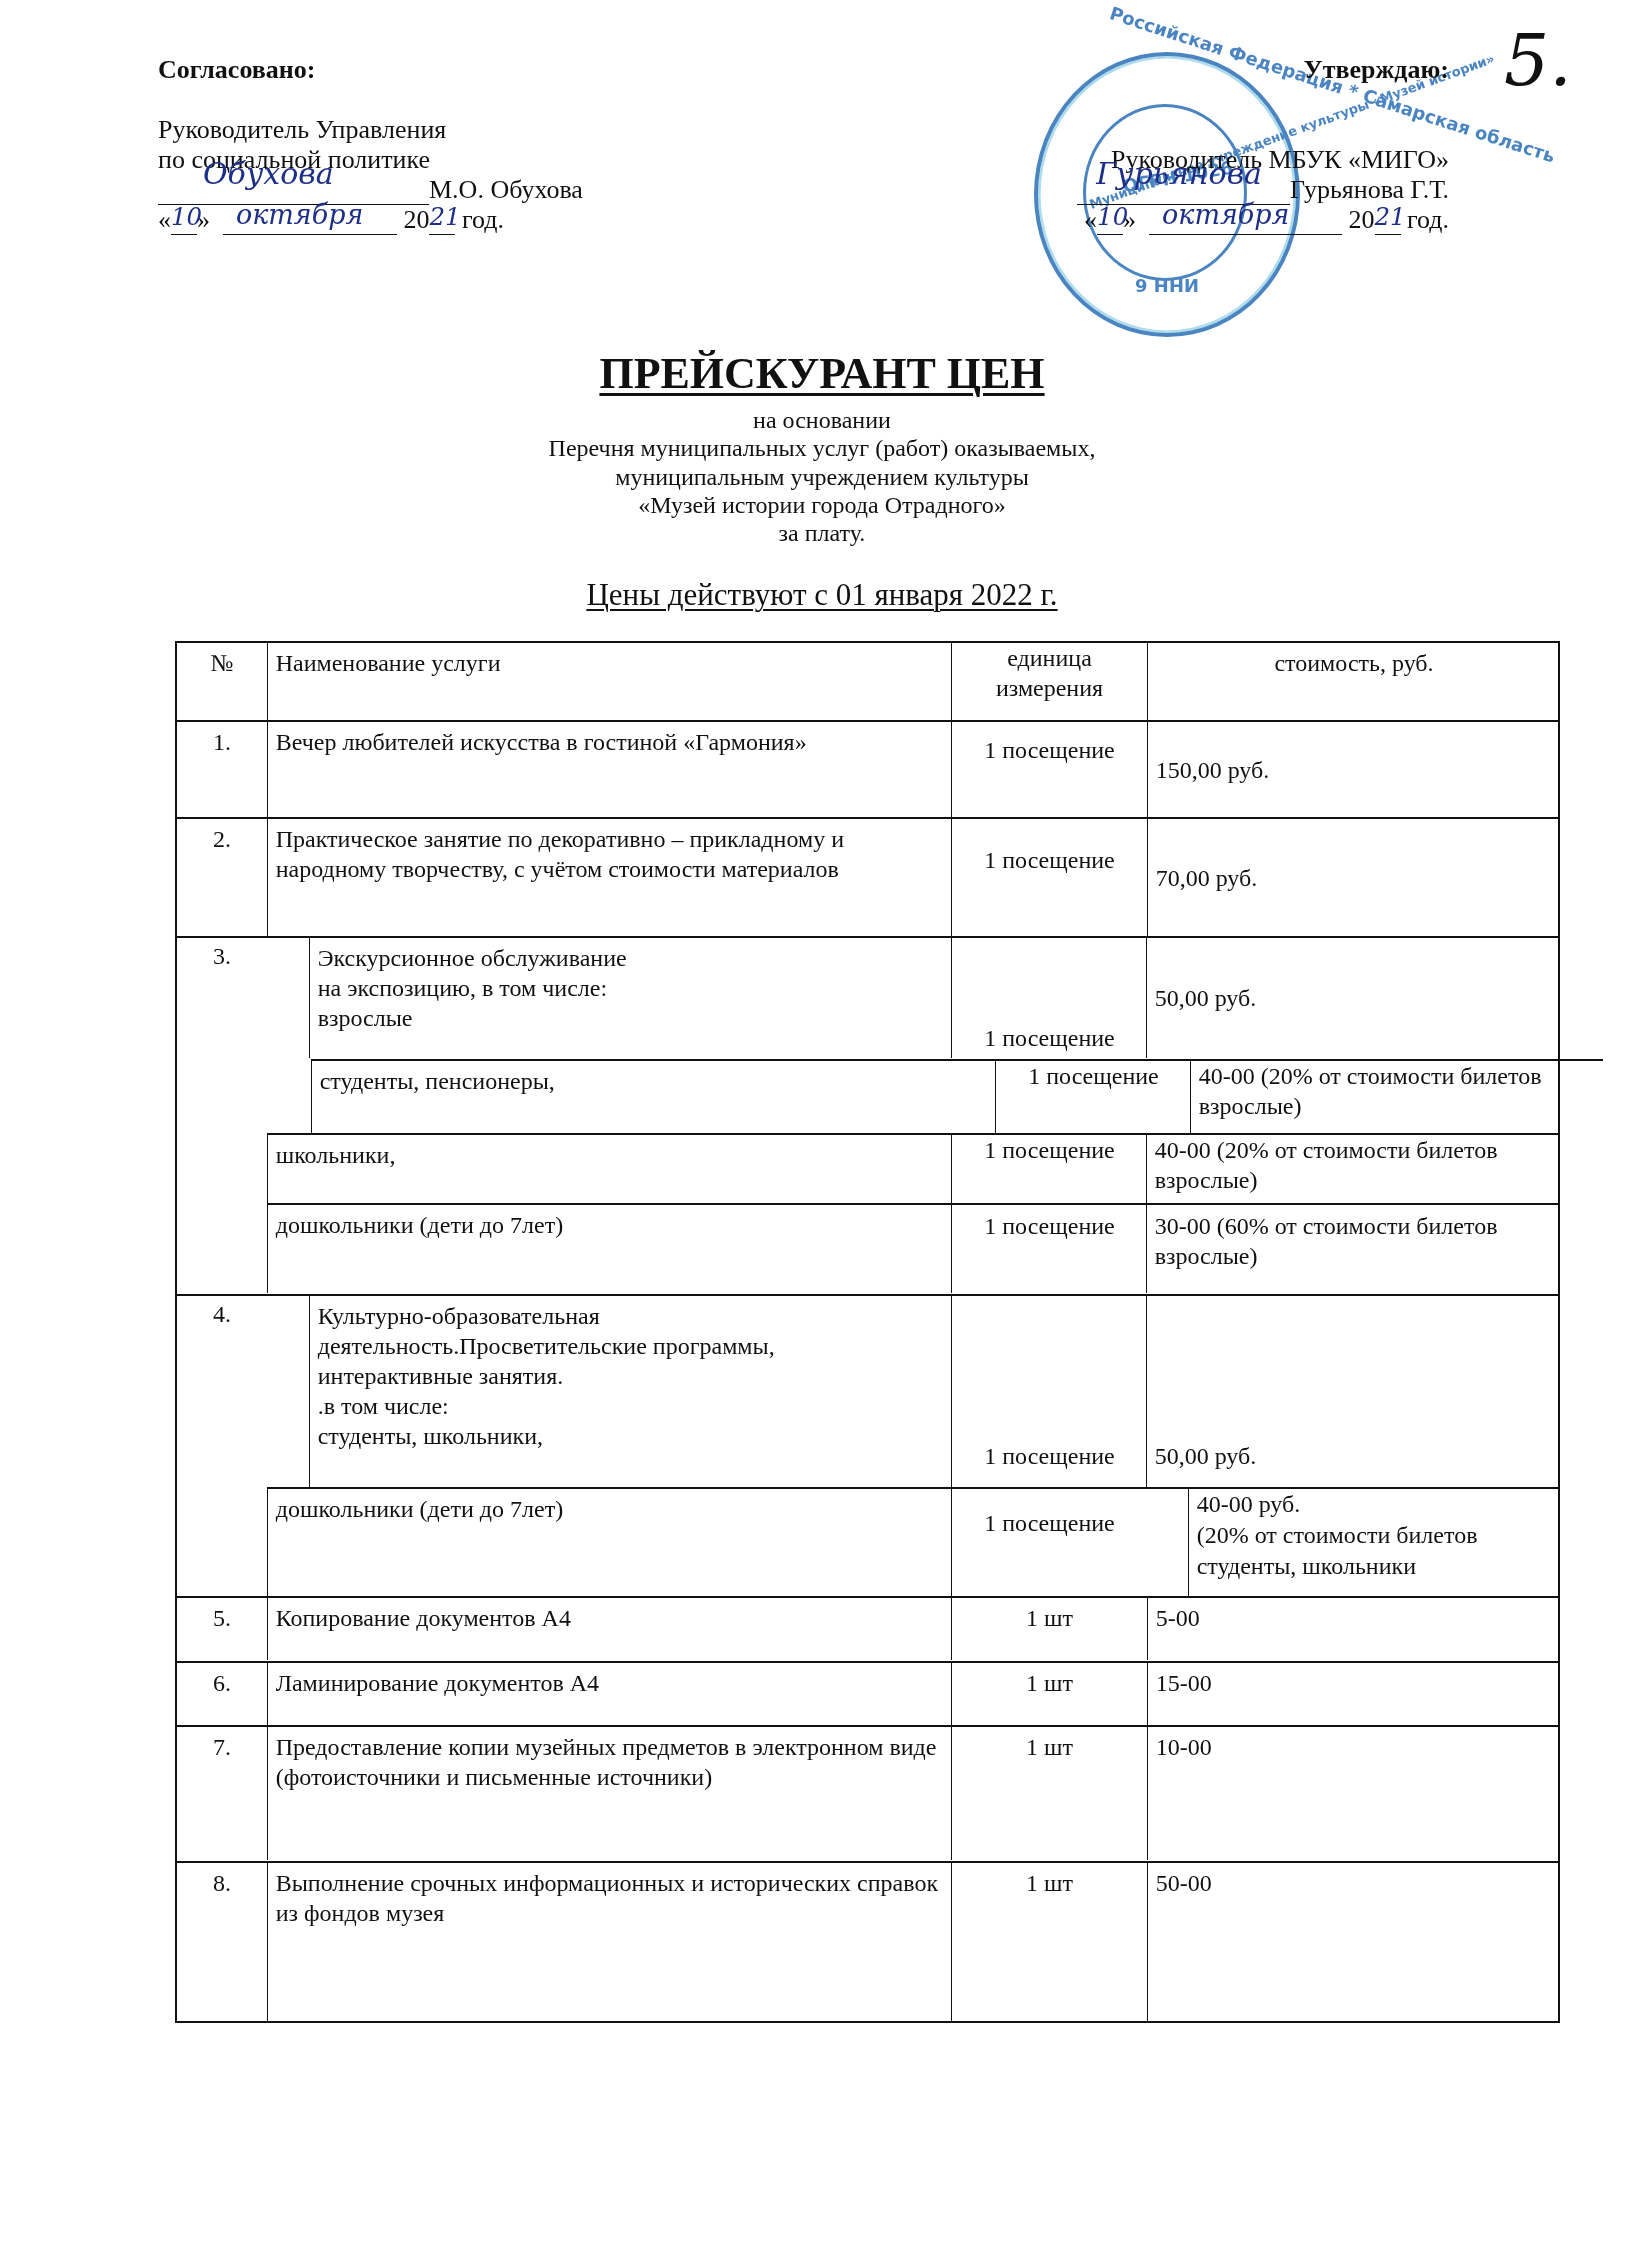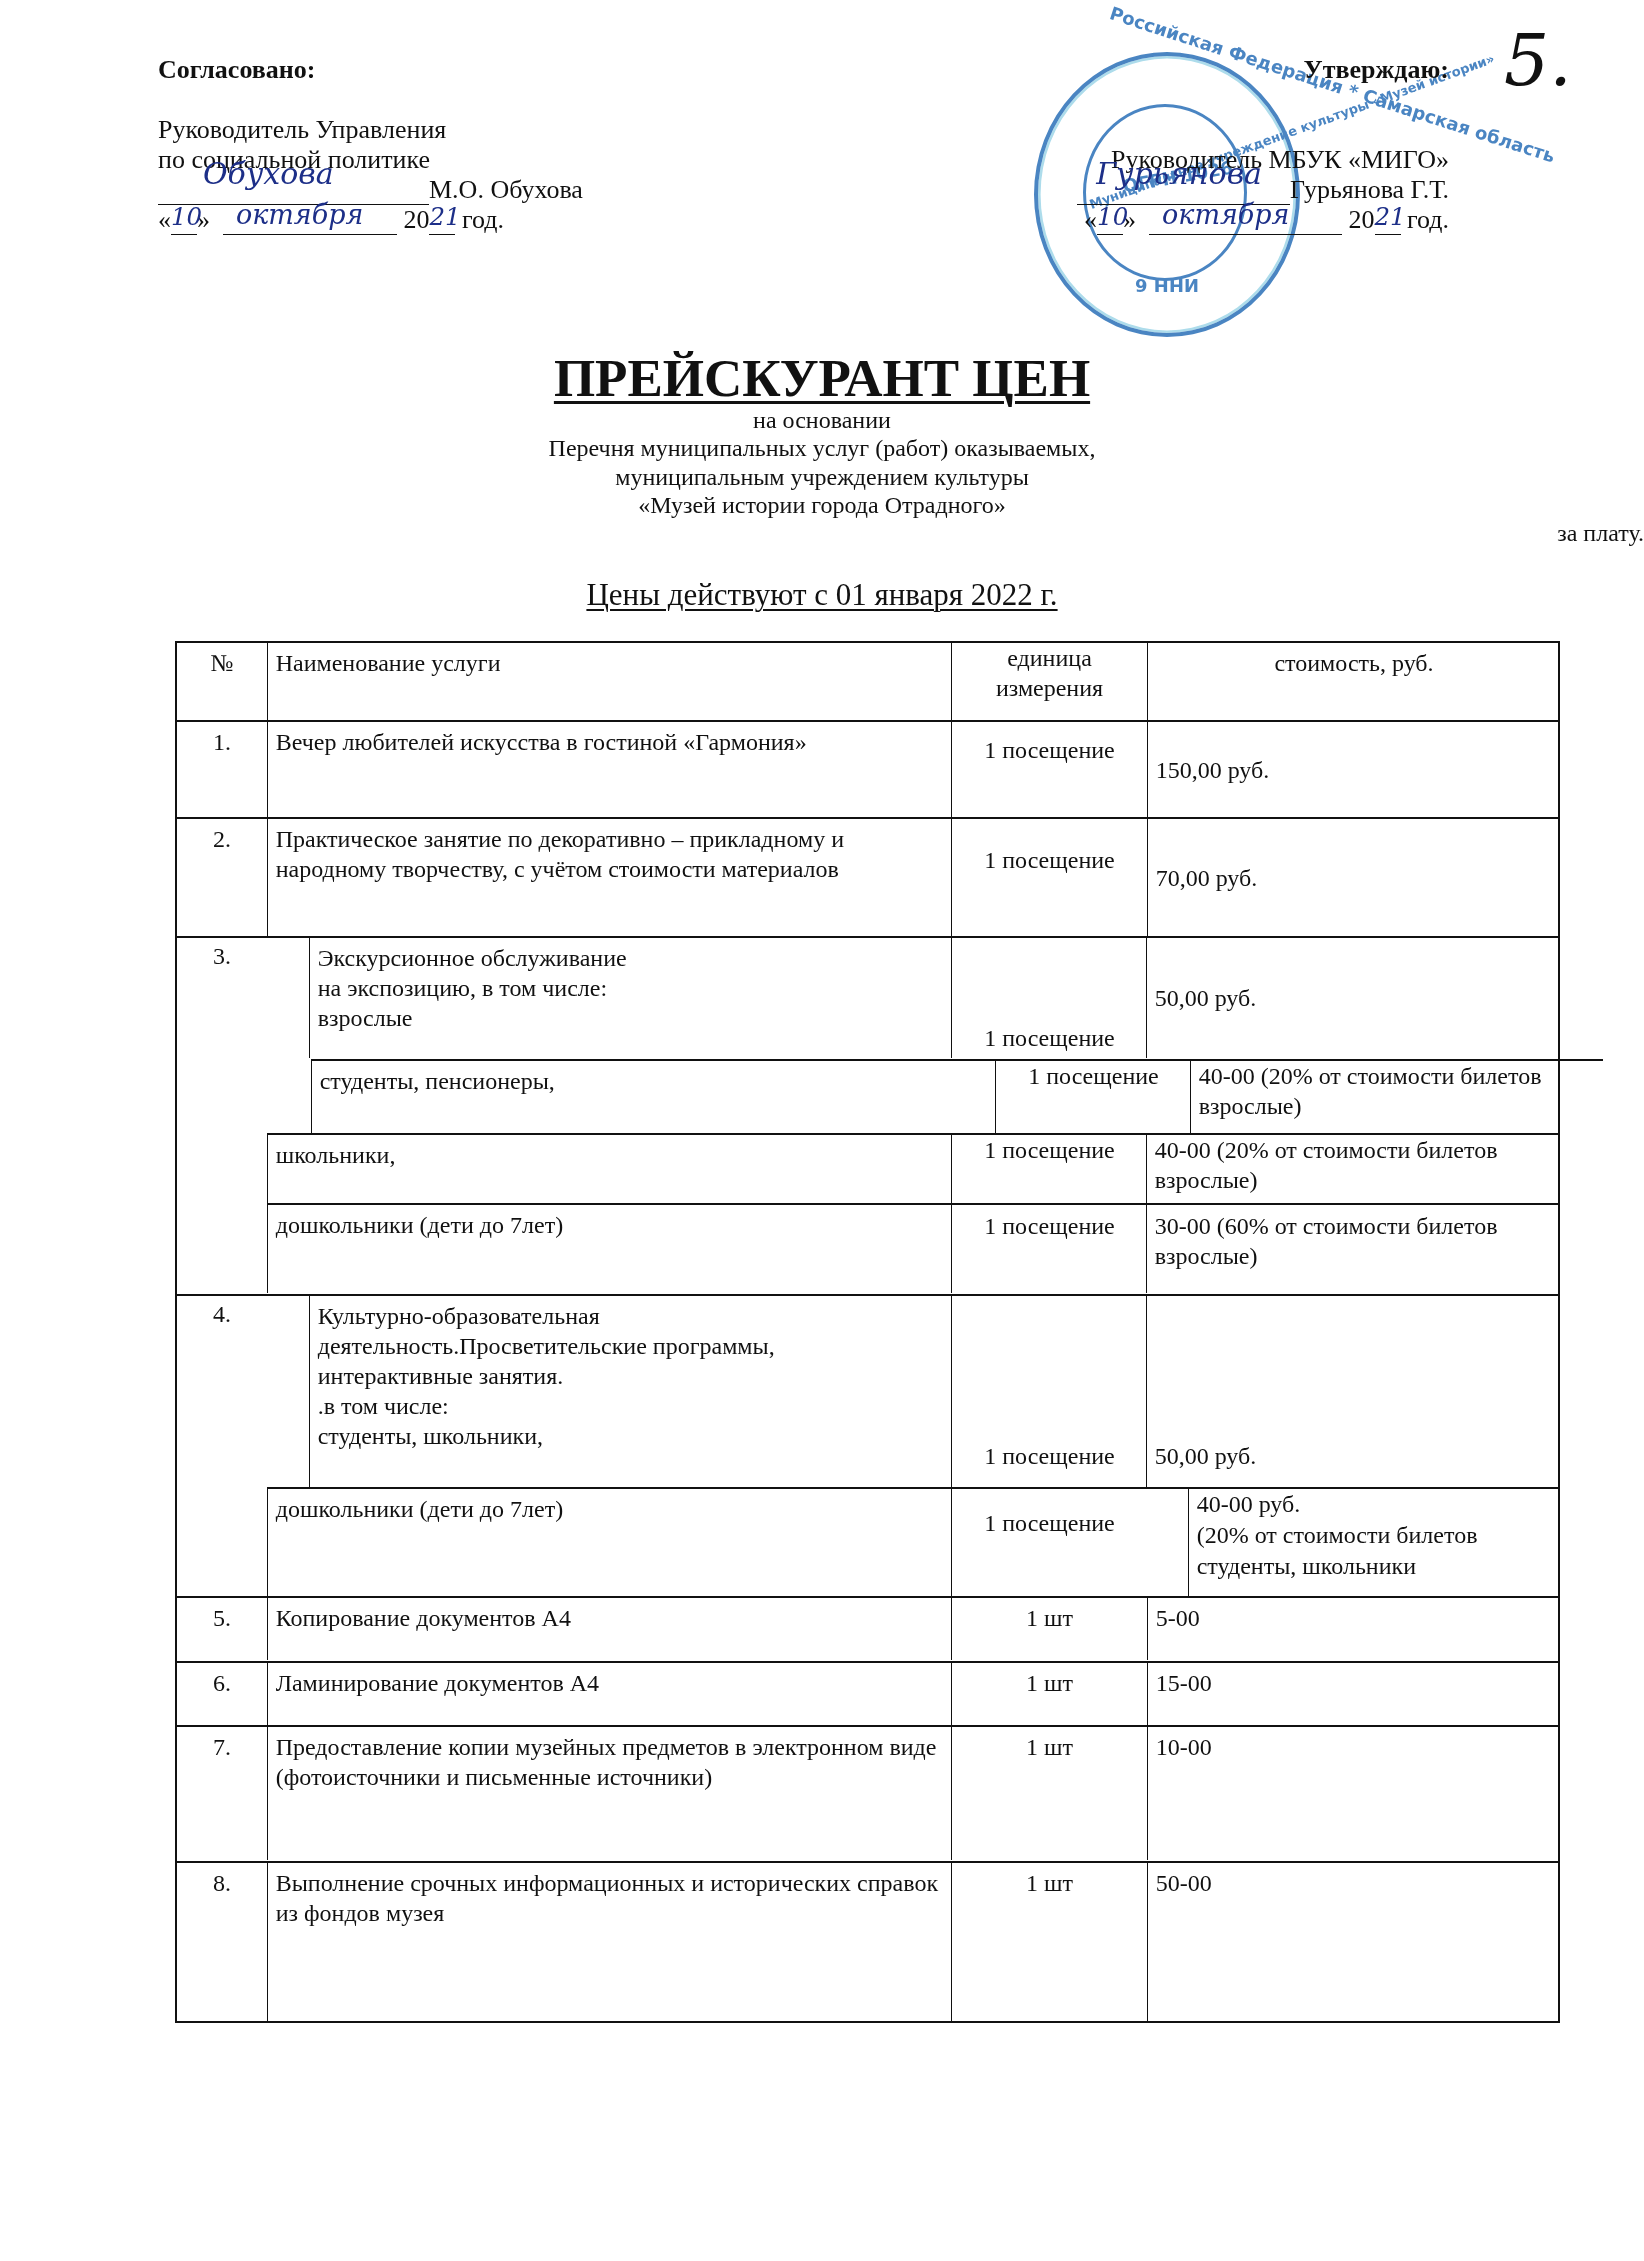--- a/index.html
+++ b/index.html
@@ -13,21 +13,21 @@
   .blank { display: inline-block; border-bottom: 1.9px solid #111; height: 26px; vertical-align: bottom; position: relative; }
   .sig { position: absolute; color: #1d2f88; font-family: "DejaVu Serif", serif; font-style: italic; font-size: 30px; white-space: nowrap; }
   .stamp {
     position: absolute; left: 1034px; top: 52px; width: 258px; height: 277px; border-radius: 50%;
     border: 4.5px solid #2a6fb8; box-shadow: 0 0 0 2.6px #9fd6e8 inset; opacity: 0.85;
   }
   .stamp .inner { position: absolute; left: 45px; top: 48px; width: 158px; height: 171px; border-radius: 50%; border: 3.9px solid #2a6fb8; }
   .stamp .txt { position: absolute; color: #2a6fb8; font-family: "DejaVu Sans", sans-serif; font-size: 18px; font-weight: bold; white-space: nowrap; }
   .page-num { position: absolute; left: 1504px; top: 19.3px; font-size: 71px; font-family: "DejaVu Serif", serif; font-style: italic; color: #111; }
   .title { position: absolute; left: 0; width: 1644px; text-align: center; }
-  .t-main { top: 348px; font-size: 53px; font-weight: bold; }
+  .t-main { top: 348px; font-size: 44px; font-weight: bold; }
   .t-main span { text-decoration: underline; text-decoration-thickness: 3.2px; text-underline-offset: 5.2px; }
   .t-sub { font-size: 24px; line-height: 28px; }
   .t-valid { top: 577px; font-size: 31px; }
   .t-valid span { text-decoration: underline; text-decoration-thickness: 1.9px; text-underline-offset: 3.9px; }
 
   .tbl { position: absolute; left: 175px; top: 641px; width: 1385px; border: 2.6px solid #111; box-sizing: border-box; }
   .row { position: absolute; left: 0; width: 100%; border-top: 2.6px solid #111; box-sizing: border-box; }
   .row.first { border-top: none; }
   .cell { position: absolute; top: 0; bottom: 0; box-sizing: border-box; font-size: 24px; line-height: 30px; padding: 5.2px 7.7px; }
   .c-num { left: 0; width: 90px; text-align: center; }
@@ -85,21 +85,21 @@
     <span>20</span><span class="blank" style="width:26px;"><span class="sig" style="left:0; top:-6.4px; font-size:24.5px;">21</span></span>
     <span>год.</span>
   </div>
 </div>
 
 <div class="title t-main"><span>ПРЕЙСКУРАНТ ЦЕН</span></div>
 <div class="title t-sub" style="top:406px;">на основании</div>
 <div class="title t-sub" style="top:434px;">Перечня муниципальных услуг (работ) оказываемых,</div>
 <div class="title t-sub" style="top:463px;">муниципальным учреждением культуры</div>
 <div class="title t-sub" style="top:491px;">«Музей истории города Отрадного»</div>
-<div class="title t-sub" style="top:519px;text-align:right;">за плату.</div>
+<div class="title t-sub" style="top:519px;">за плату.</div>
 <div class="title t-valid"><span>Цены действуют с  01 января 2022 г.</span></div>
 
 <div class="tbl" style="height:1382px;">
 
   <div class="row first" style="top:0; height:77px;">
     <div class="cell c-num">№</div>
     <div class="cell c-name" style="text-align:left;">Наименование услуги</div>
     <div class="cell c-price" style="text-align:center;">стоимость, руб.</div>
     <div class="cell c-unit" style="padding:0 19.3px;">единица измерения</div>
   </div>

